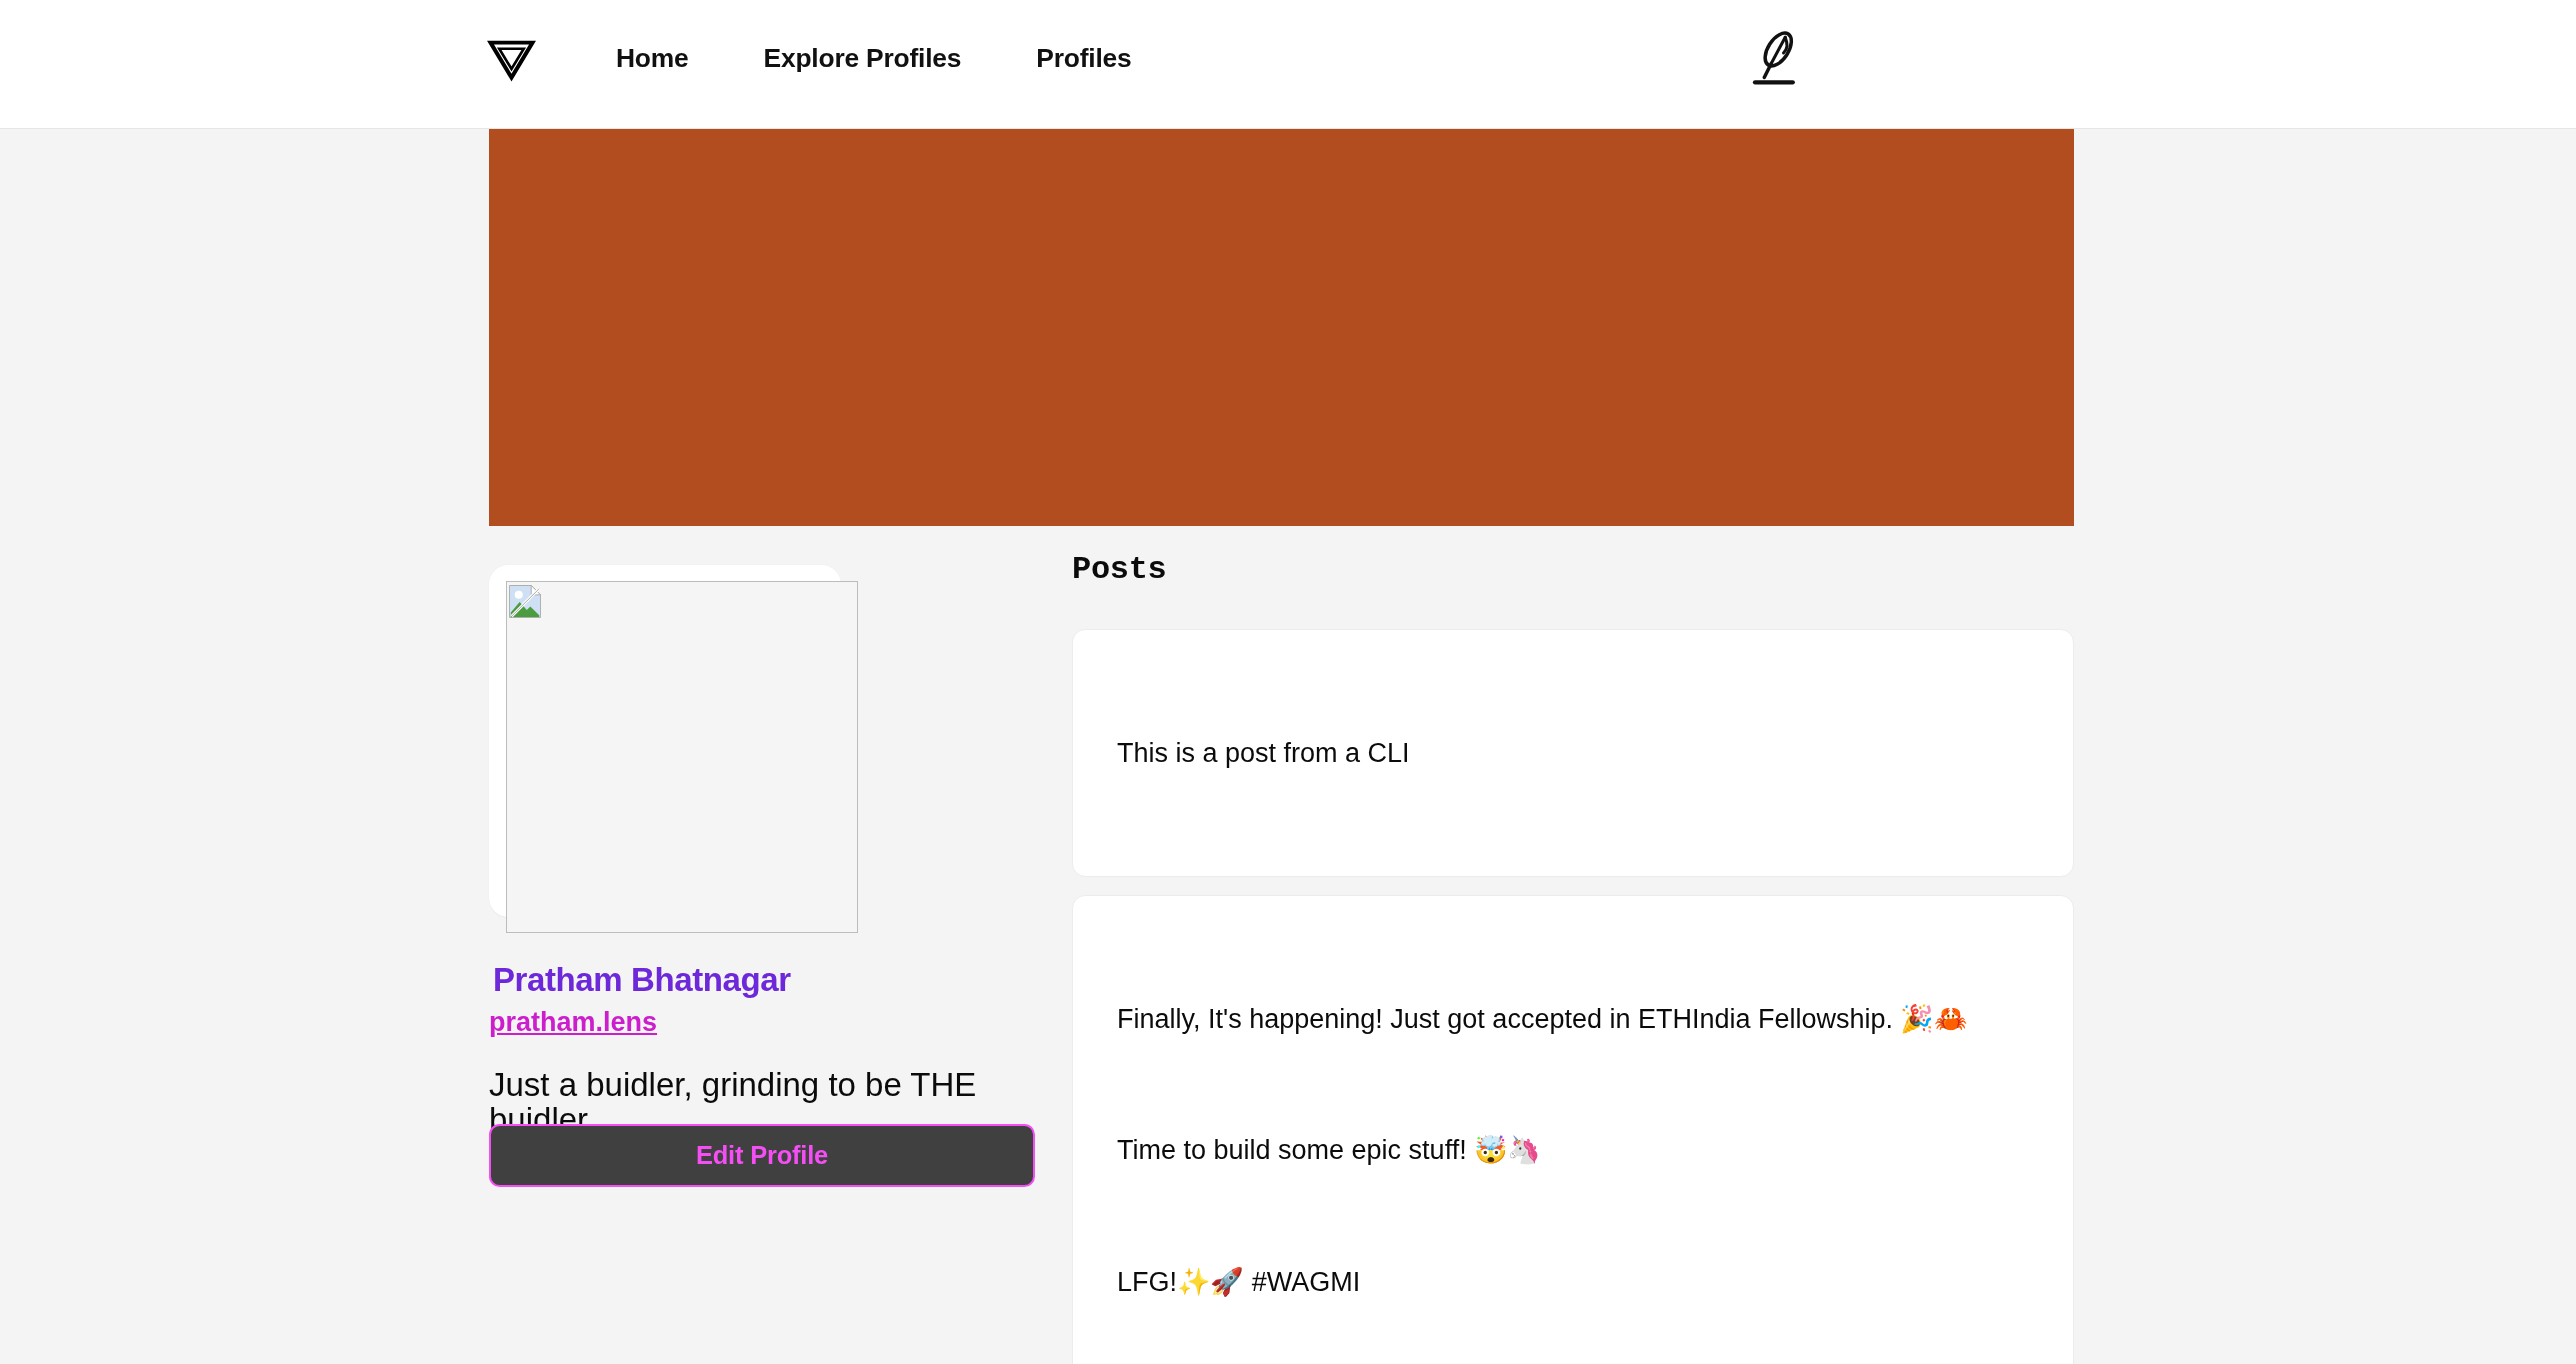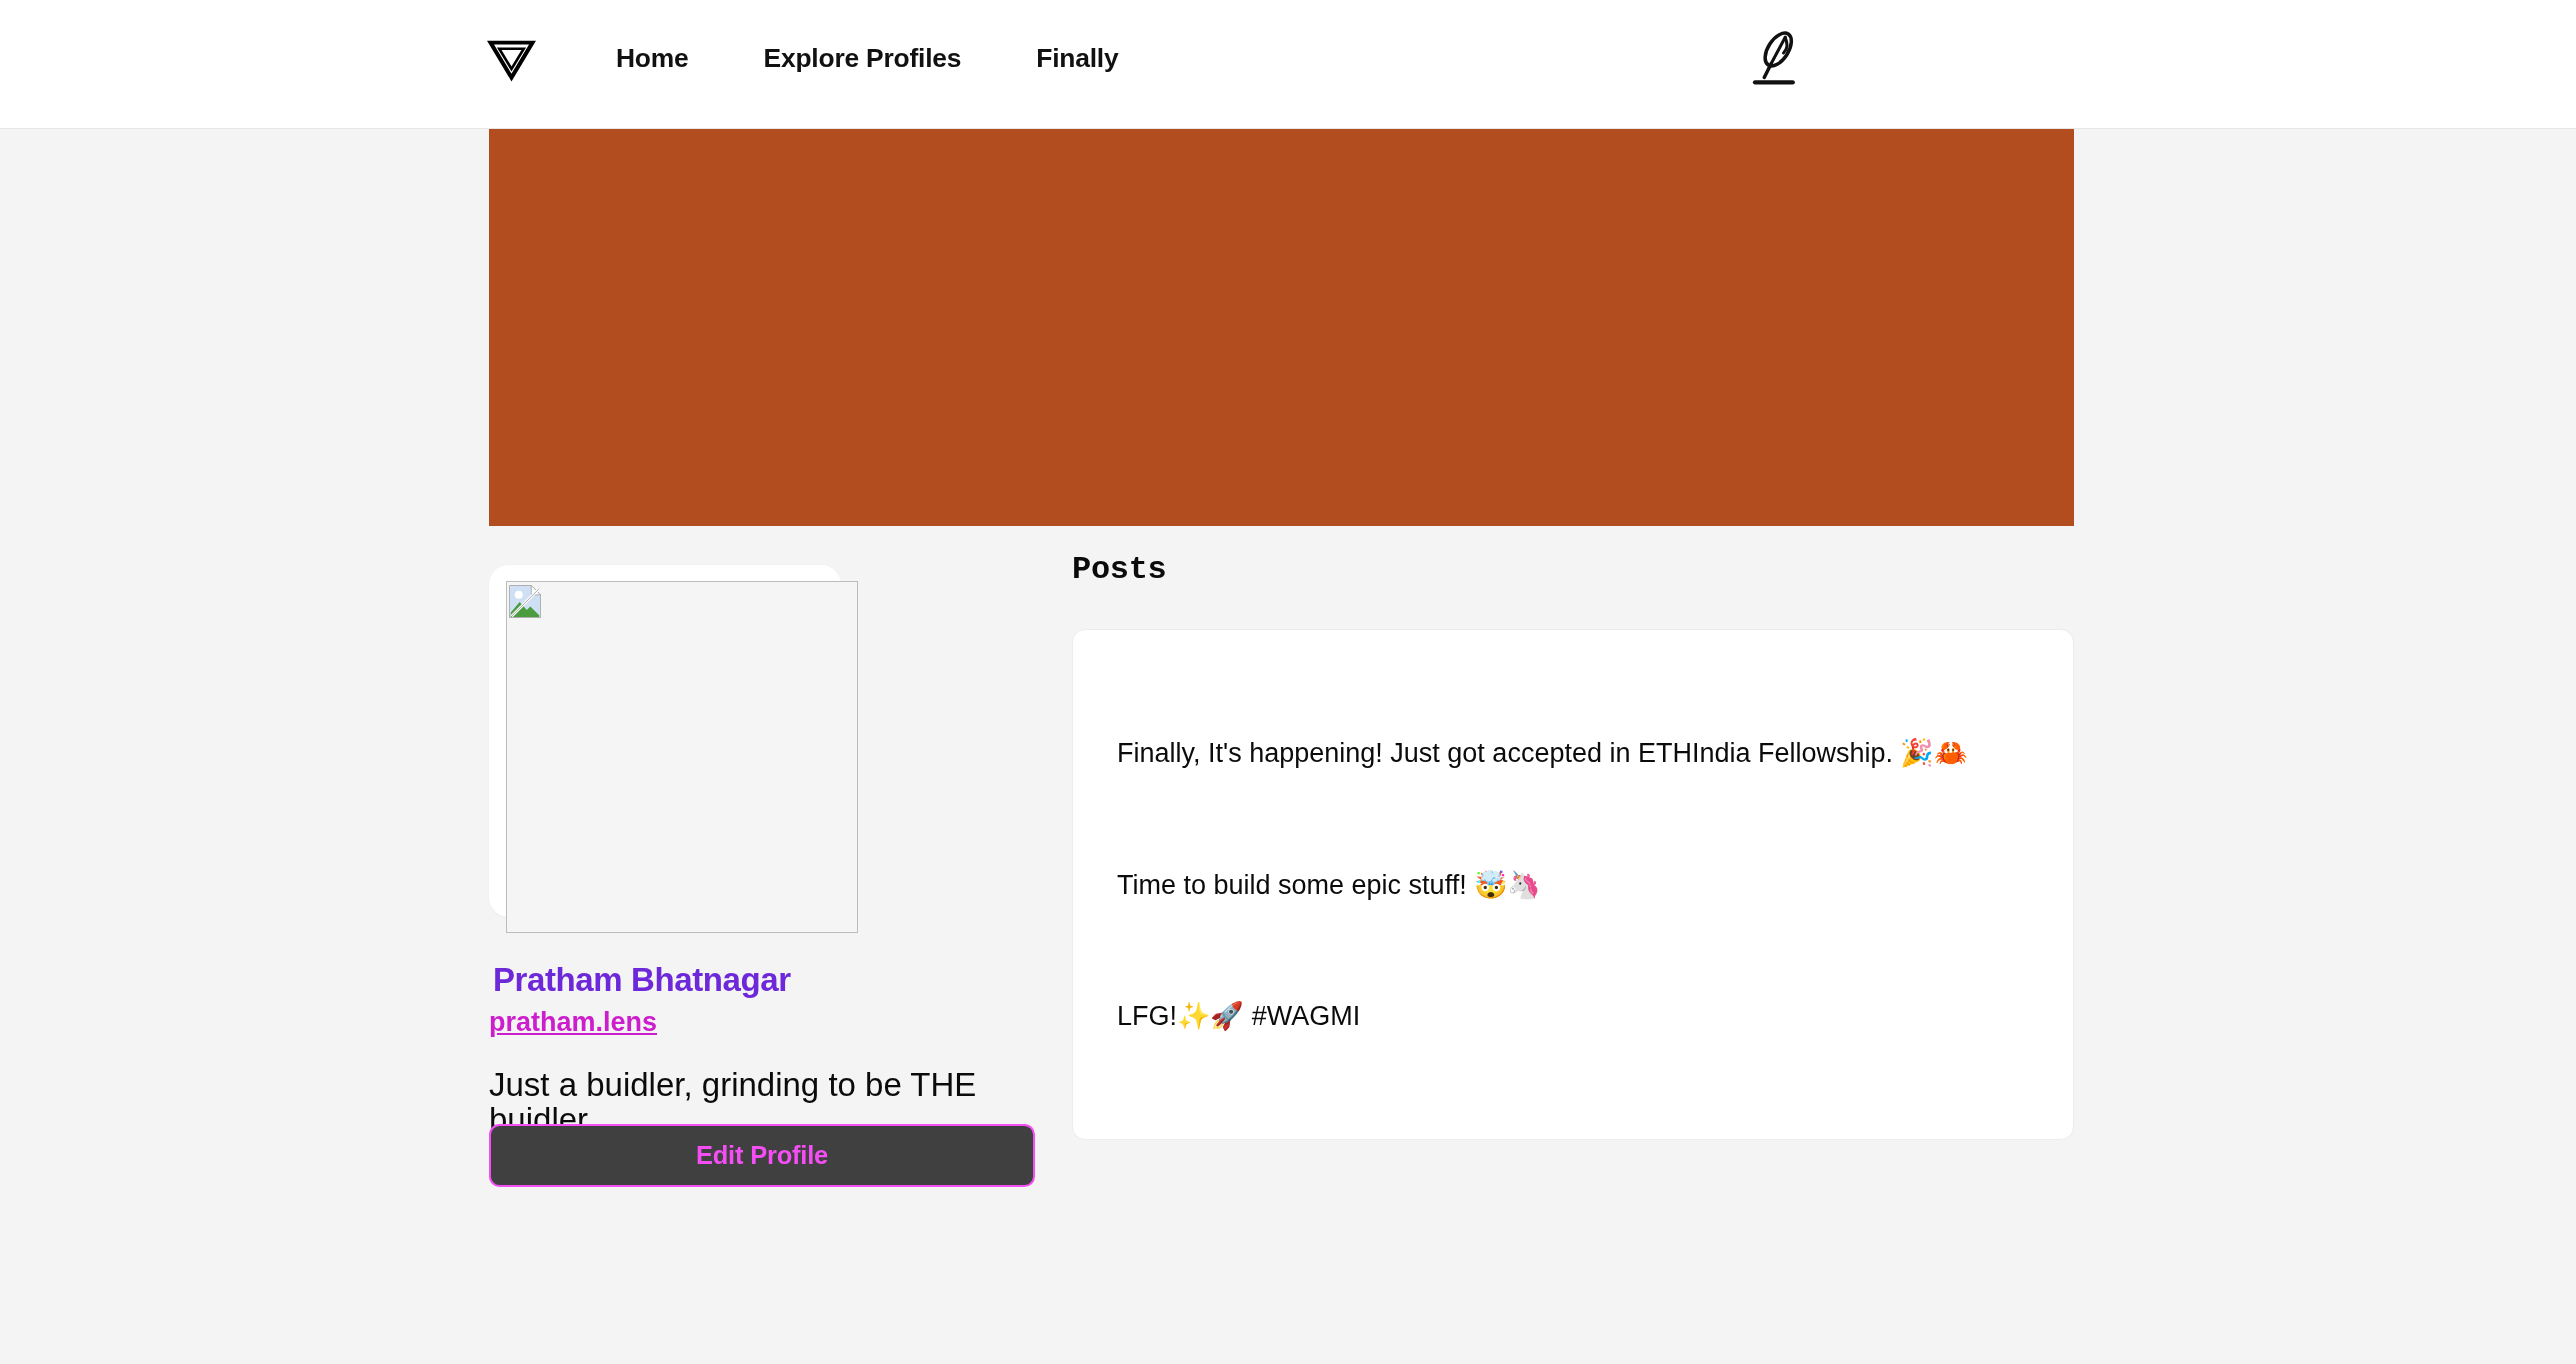--- a/index.html
+++ b/index.html
@@ -226,21 +226,21 @@
     <a class="logo" href="#">
       <svg viewBox="0 0 56 56" width="49" height="49" aria-hidden="true">
         <polygon points="4,11 52,11 28,51" fill="none" stroke="#000000" stroke-width="4.5" stroke-linejoin="miter"></polygon>
         <polygon points="14,18 42,18 28,41" fill="none" stroke="#000000" stroke-width="3" stroke-linejoin="miter"></polygon>
       </svg>
     </a>
 
     <nav class="nav">
       <a class="nav-link" href="#">Home</a>
       <a class="nav-link" href="#">Explore Profiles</a>
-      <a class="nav-link" href="#">Finally</a>
+      <a class="nav-link" href="#">Profiles</a>
     </nav>
 
     <button class="compose-btn" aria-label="compose">
       <svg viewBox="0 0 70 80" width="62" height="70" aria-hidden="true">
 
         <ellipse cx="41" cy="28" rx="11.5" ry="21" fill="none" stroke="#111111" stroke-width="4" transform="rotate(33 41 28)"></ellipse>
 
         <path d="M49 14 L33 44" fill="none" stroke="#111111" stroke-width="3.5" stroke-linecap="round"></path>
         <path d="M49 14 C 52 22, 52 27, 47 32" fill="none" stroke="#111111" stroke-width="3.5" stroke-linecap="round"></path>
 
@@ -279,20 +279,25 @@
     <button class="edit-profile-btn">Edit Profile</button>
 
   </div>
 
   <div class="posts-col">
 
     <div class="posts-title">Posts</div>
 
     <div class="posts-list">
 
+      <div class="post-card h1">
+        <div class="post-text">
+          <span class="p-line">This is a post from a CLI</span>
+        </div>
+      </div>
 
       <div class="post-card">
         <div class="post-text">
           <span class="p-line">Finally, It's happening! Just got accepted in ETHIndia Fellowship. 🎉🦀</span>
           <span class="p-line">Time to build some epic stuff! 🤯🦄</span>
           <span class="p-line">LFG!✨🚀 #WAGMI</span>
         </div>
       </div>
 
     </div>

